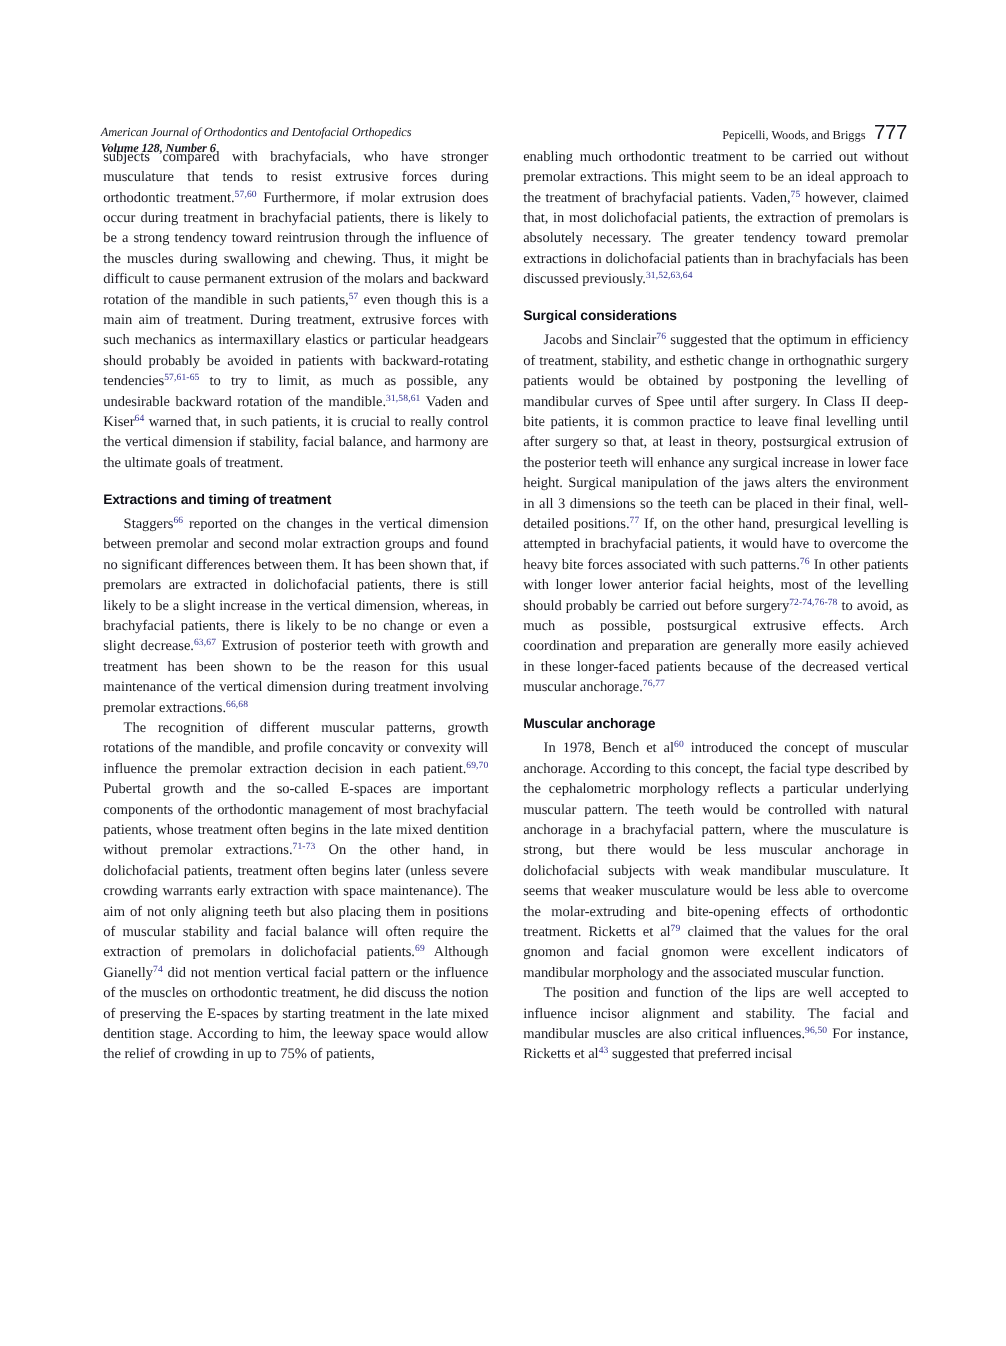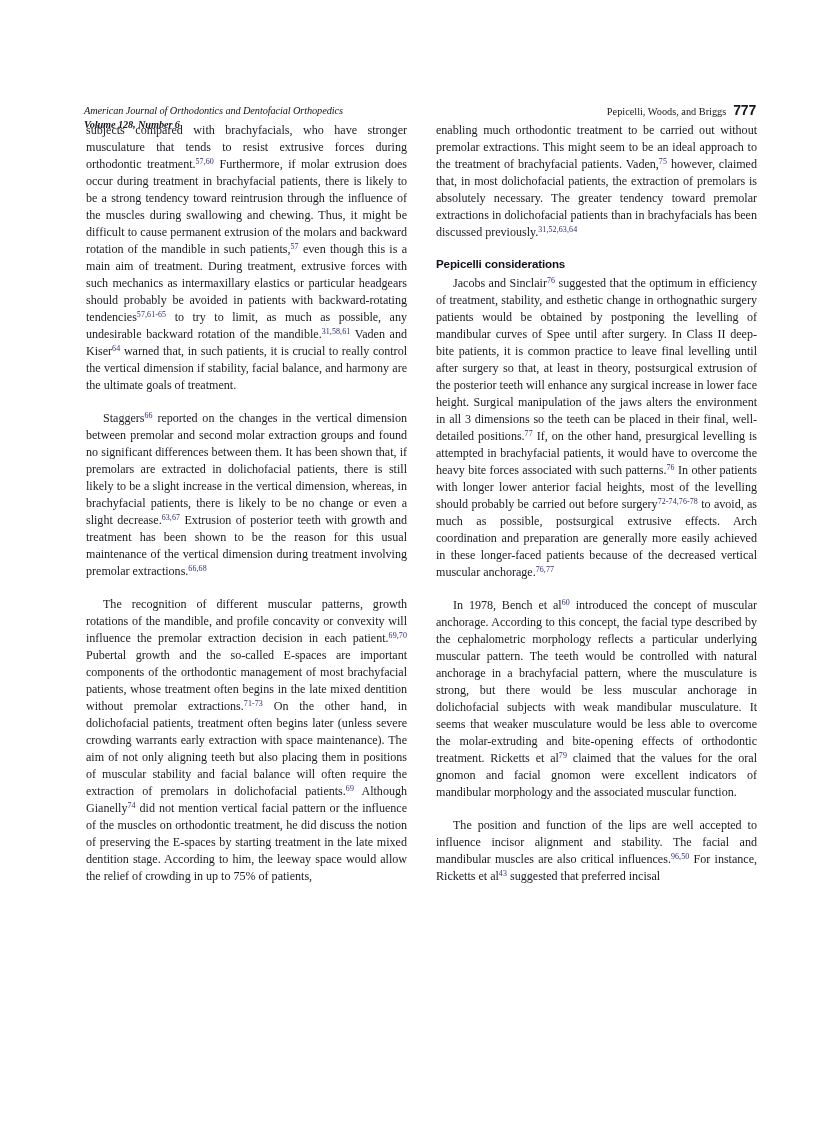--- a/index.html
+++ b/index.html
@@ -51,22 +51,22 @@
     top: 0;
     white-space: nowrap;
     font-size: 10.3px;
     line-height: 13.5px;
     color: #15151c;
   }
   .runhead-right .authors {
   }
   .runhead-right .pageno {
     font-family: "Liberation Sans", "DejaVu Sans", sans-serif;
-    font-weight: bold;
-    font-size: 14px;
+    font-weight: normal;
+    font-size: 17px;
     margin-left: 7px;
     letter-spacing: -0.2px;
   }
 
   
   .cols {
     position: absolute;
     left: 86px;
     top: 122px;
     width: 671px;
@@ -88,21 +88,21 @@
     font-size: 12.1px;
     line-height: 17.0px;
     letter-spacing: -0.02px;
     color: #1a1a22;
     hyphens: none;
   }
   p.body.indent {
     text-indent: 17px;
   }
   p.body + p.body {
-    margin-top: 16px;
+    margin-top: 0;
   }
 
   h2.section {
     margin: 15px 0 4px 0;
     font-family: "Liberation Sans", "DejaVu Sans", sans-serif;
     font-weight: bold;
     font-size: 11.6px;
     line-height: 15px;
     letter-spacing: -0.15px;
     color: #101018;
@@ -129,33 +129,35 @@
     <div class="runhead-right">
       <span class="authors">Pepicelli, Woods, and Briggs</span><span class="pageno">777</span>
     </div>
   </div>
 
   <div class="cols">
 
     <div class="col col-left">
       <p class="body">subjects compared with brachyfacials, who have stronger musculature that tends to resist extrusive forces during orthodontic treatment.<sup class="ref">57,60</sup> Furthermore, if molar extrusion does occur during treatment in brachyfacial patients, there is likely to be a strong tendency toward reintrusion through the influence of the muscles during swallowing and chewing. Thus, it might be difficult to cause permanent extrusion of the molars and backward rotation of the mandible in such patients,<sup class="ref">57</sup> even though this is a main aim of treatment. During treatment, extrusive forces with such mechanics as intermaxillary elastics or particular headgears should probably be avoided in patients with backward-rotating tendencies<sup class="ref">57,61-65</sup> to try to limit, as much as possible, any undesirable backward rotation of the mandible.<sup class="ref">31,58,61</sup> Vaden and Kiser<sup class="ref">64</sup> warned that, in such patients, it is crucial to really control the vertical dimension if stability, facial balance, and harmony are the ultimate goals of treatment.</p>
 
+      <h2 class="section">Extractions and timing of treatment</h2>
 
       <p class="body indent">Staggers<sup class="ref">66</sup> reported on the changes in the vertical dimension between premolar and second molar extraction groups and found no significant differences between them. It has been shown that, if premolars are extracted in dolichofacial patients, there is still likely to be a slight increase in the vertical dimension, whereas, in brachyfacial patients, there is likely to be no change or even a slight decrease.<sup class="ref">63,67</sup> Extrusion of posterior teeth with growth and treatment has been shown to be the reason for this usual maintenance of the vertical dimension during treatment involving premolar extractions.<sup class="ref">66,68</sup></p>
 
       <p class="body indent">The recognition of different muscular patterns, growth rotations of the mandible, and profile concavity or convexity will influence the premolar extraction decision in each patient.<sup class="ref">69,70</sup> Pubertal growth and the so-called E-spaces are important components of the orthodontic management of most brachyfacial patients, whose treatment often begins in the late mixed dentition without premolar extractions.<sup class="ref">71-73</sup> On the other hand, in dolichofacial patients, treatment often begins later (unless severe crowding warrants early extraction with space maintenance). The aim of not only aligning teeth but also placing them in positions of muscular stability and facial balance will often require the extraction of premolars in dolichofacial patients.<sup class="ref">69</sup> Although Gianelly<sup class="ref">74</sup> did not mention vertical facial pattern or the influence of the muscles on orthodontic treatment, he did discuss the notion of preserving the E-spaces by starting treatment in the late mixed dentition stage. According to him, the leeway space would allow the relief of crowding in up to 75% of patients,</p>
     </div>
 
     <div class="col col-right">
       <p class="body">enabling much orthodontic treatment to be carried out without premolar extractions. This might seem to be an ideal approach to the treatment of brachyfacial patients. Vaden,<sup class="ref">75</sup> however, claimed that, in most dolichofacial patients, the extraction of premolars is absolutely necessary. The greater tendency toward premolar extractions in dolichofacial patients than in brachyfacials has been discussed previously.<sup class="ref">31,52,63,64</sup></p>
 
-      <h2 class="section">Pepicelli considerations</h2>
+      <h2 class="section">Surgical considerations</h2>
 
       <p class="body indent">Jacobs and Sinclair<sup class="ref">76</sup> suggested that the optimum in efficiency of treatment, stability, and esthetic change in orthognathic surgery patients would be obtained by postponing the levelling of mandibular curves of Spee until after surgery. In Class II deep-bite patients, it is common practice to leave final levelling until after surgery so that, at least in theory, postsurgical extrusion of the posterior teeth will enhance any surgical increase in lower face height. Surgical manipulation of the jaws alters the environment in all 3 dimensions so the teeth can be placed in their final, well-detailed positions.<sup class="ref">77</sup> If, on the other hand, presurgical levelling is attempted in brachyfacial patients, it would have to overcome the heavy bite forces associated with such patterns.<sup class="ref">76</sup> In other patients with longer lower anterior facial heights, most of the levelling should probably be carried out before surgery<sup class="ref">72-74,76-78</sup> to avoid, as much as possible, postsurgical extrusive effects. Arch coordination and preparation are generally more easily achieved in these longer-faced patients because of the decreased vertical muscular anchorage.<sup class="ref">76,77</sup></p>
 
+      <h2 class="section">Muscular anchorage</h2>
 
       <p class="body indent">In 1978, Bench et al<sup class="ref">60</sup> introduced the concept of muscular anchorage. According to this concept, the facial type described by the cephalometric morphology reflects a particular underlying muscular pattern. The teeth would be controlled with natural anchorage in a brachyfacial pattern, where the musculature is strong, but there would be less muscular anchorage in dolichofacial subjects with weak mandibular musculature. It seems that weaker musculature would be less able to overcome the molar-extruding and bite-opening effects of orthodontic treatment. Ricketts et al<sup class="ref">79</sup> claimed that the values for the oral gnomon and facial gnomon were excellent indicators of mandibular morphology and the associated muscular function.</p>
 
 
       <p class="body indent">The position and function of the lips are well accepted to influence incisor alignment and stability. The facial and mandibular muscles are also critical influences.<sup class="ref">96,50</sup> For instance, Ricketts et al<sup class="ref">43</sup> suggested that preferred incisal</p>
     </div>
 
   </div>
 </div>
 

